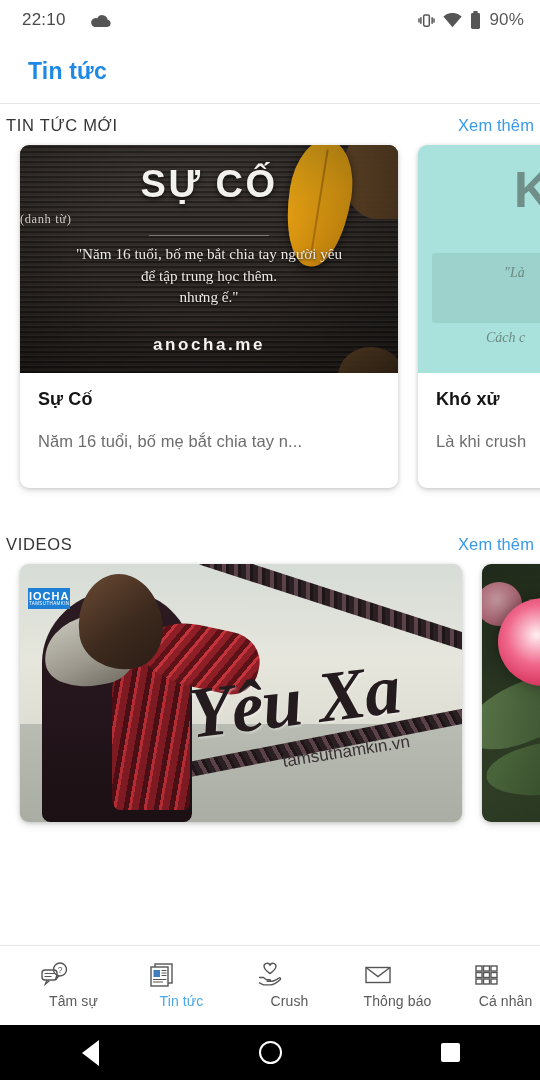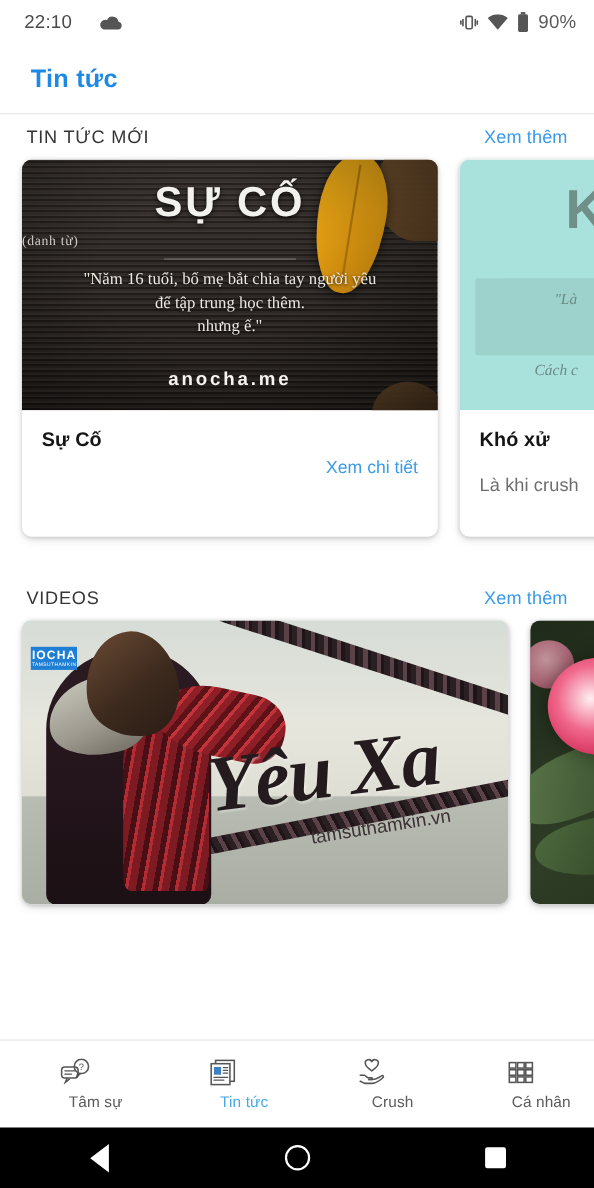--- a/index.html
+++ b/index.html
@@ -34,21 +34,21 @@
   }
   .appbar-title {
     color:#1e88e5; font-size:23px; font-weight:bold; letter-spacing:.2px;
   }
 
   
   .content { position:absolute; top:105px; left:0; right:0; bottom:135px; background:#fff; overflow:hidden; }
 
   .section-head {
     display:flex; align-items:center; justify-content:space-between;
-    padding: 0 24px;
+    padding: 0 6px;
     height: 40px;
   }
   .section-title { font-size:16.5px; color:#353535; letter-spacing:.7px; }
   .section-more { font-size:16.5px; color:#3a9ae8; letter-spacing:.1px; cursor:pointer; }
 
   
   .hrow { display:flex; gap:20px; padding-left:20px; }
   .news-card {
     flex: 0 0 378px;
     background:#fff;
@@ -330,21 +330,21 @@
           <div class="q-rule"></div>
           <div class="q-body">
             <div>"Năm 16 tuổi, bố mẹ bắt chia tay người yêu</div>
             <div>để tập trung học thêm.</div>
             <div>nhưng ế."</div>
           </div>
           <div class="q-brand">anocha.me</div>
         </div>
         <div class="news-body">
           <div class="news-title">Sự Cố</div>
-          <div class="news-link">Xem chi tiết</div>
+          <div class="news-desc">Năm 16 tuổi, bố mẹ bắt chia tay n...</div>
         </div>
       </div>
 
       <div class="news-card">
         <div class="news-thumb">
           <div class="teal"></div>
           <div class="teal-title">K</div>
           <div class="teal-band"></div>
           <div class="teal-band-t1">"Là</div>
           <div class="teal-band-t2">Cách c</div>
@@ -429,20 +429,29 @@
       <span class="ic">
         <svg width="30" height="26" viewBox="0 0 30 26">
           <path d="M15 11.5c-3.4-2.6-5.8-4.2-5.8-6.5A2.9 2.9 0 0 1 15 3.6a2.9 2.9 0 0 1 5.8 1.4c0 2.3-2.4 3.9-5.8 6.5z" fill="none" stroke="#555" stroke-width="1.4"></path>
           <path d="M4 15.5h4.5l3 2.3h3.3c1 0 1 1.6 0 1.6h-3" fill="none" stroke="#555" stroke-width="1.4" stroke-linejoin="round"></path>
           <path d="M11.8 19.4h4c3 0 6-2.1 8.2-3.4 1.2-.7 2.2.8 1.1 1.8-2.6 2.3-6.3 5.1-9.6 5.1H8.5l-4.5-2.2" fill="none" stroke="#555" stroke-width="1.4" stroke-linejoin="round"></path>
         </svg>
       </span>
       <span class="navlabel">Crush</span>
     </div>
 
+    <div class="navitem">
+      <span class="ic">
+        <svg width="30" height="26" viewBox="0 0 30 26">
+          <rect x="3" y="5.5" width="24" height="15" fill="none" stroke="#555" stroke-width="1.4"></rect>
+          <path d="M3 5.5l12 9 12-9" fill="none" stroke="#555" stroke-width="1.4"></path>
+        </svg>
+      </span>
+      <span class="navlabel">Thông báo</span>
+    </div>
 
     <div class="navitem">
       <span class="ic">
         <svg width="28" height="26" viewBox="0 0 28 26">
           <g fill="none" stroke="#555" stroke-width="1.4">
             <rect x="4" y="4" width="6" height="5"></rect>
               <rect x="11.5" y="4" width="6" height="5"></rect>
               <rect x="19" y="4" width="6" height="5"></rect>
             <rect x="4" y="10.5" width="6" height="5"></rect>
               <rect x="11.5" y="10.5" width="6" height="5"></rect>

